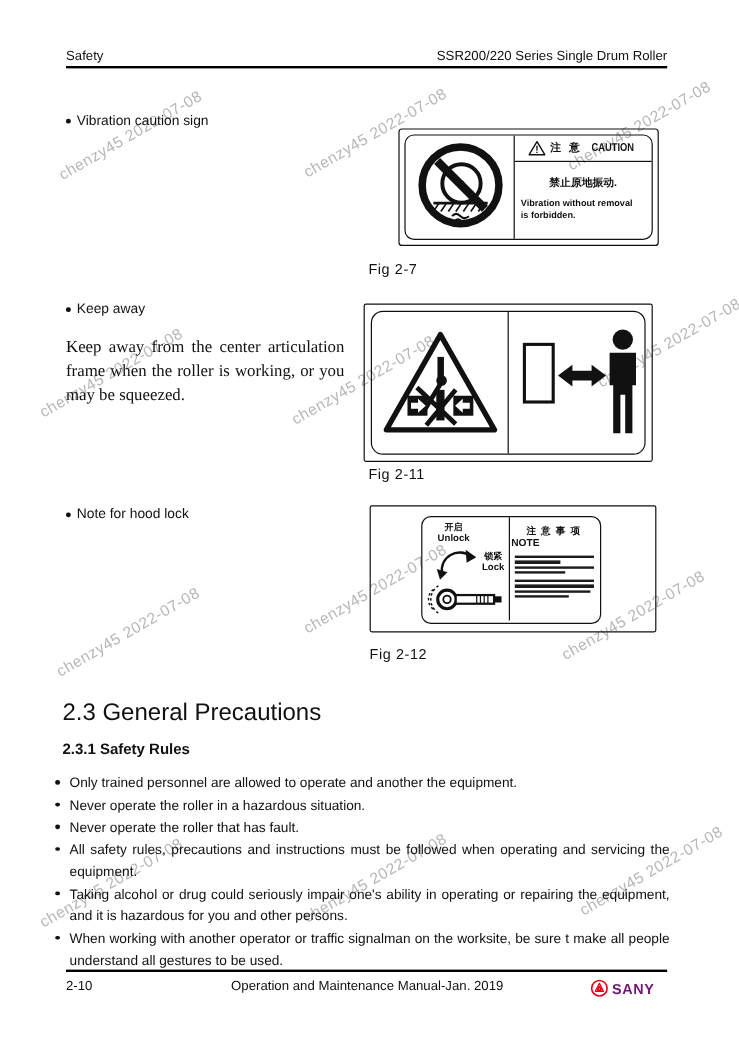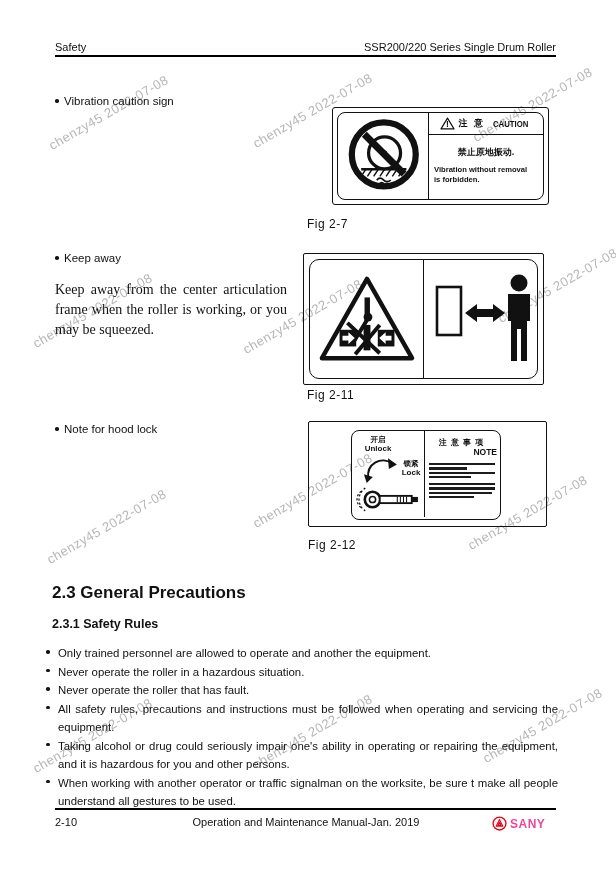--- a/index.html
+++ b/index.html
@@ -11,31 +11,31 @@
   .layer{position:absolute;inset:0;z-index:1;padding-left:17px;}
   .hline{position:absolute;height:1.5px;background:#000;}
   .hdr-txt{font-size:11px;}
   .bullet-dot{position:absolute;width:3.5px;height:3.5px;border-radius:50%;background:#111;}
   .blabel{font-size:11.5px;}
   .figbox{position:absolute;border:1.5px solid #111;border-radius:3px;background:transparent;}
   .inner{position:absolute;border:1.3px solid #111;background:transparent;}
   .vdiv{position:absolute;width:1.3px;background:#111;}
   .caption{position:absolute;font-size:12px;letter-spacing:.5px;}
   .para{position:absolute;font-size:14px;line-height:20px;text-align:justify;font-family:Liberation Serif, serif;}
-  .h1{position:absolute;font-size:17px;font-weight:bold;}
+  .h1{position:absolute;font-size:20px;font-weight:normal;}
   .h2{position:absolute;font-size:12.5px;font-weight:bold;}
   ul.rules{position:absolute;left:45px;top:644px;width:513px;margin:0;padding:0;list-style:none;
            font-size:11.4px;line-height:18.5px;}
   ul.rules li{position:relative;padding-left:13px;text-align:justify;}
   ul.rules .bullet-dot{left:1px;top:6px;}
   .cn{font-weight:bold;}
   .sign-small{font-weight:bold;}
   .bar{height:2.2px;background:#1c1c1c;margin:2.1px 0;}
   .footer-txt{font-size:11px;}
-  .sany{color:#ec4899;font-weight:bold;font-size:12px;letter-spacing:.5px;}
+  .sany{color:#701a75;font-weight:bold;font-size:12px;letter-spacing:.5px;}
   .url{position:absolute;font-family:"DejaVu Sans Mono", monospace;font-weight:bold;
        font-size:17px;color:#2b3a49;letter-spacing:1px;z-index:2;}
 </style>
 </head>
 <body>
 
 <div id="canvas">
 
   <div class="wm" style="left:41px;top:105px">chenzy45 2022-07-08</div>
   <div class="wm" style="left:245px;top:103px">chenzy45 2022-07-08</div>
@@ -134,21 +134,21 @@
       <svg viewBox="0 0 62 26" style="position:absolute;left:47px;top:64px;width:64px;height:27px">
         <path d="M5,5 a10,10 0 0,0 0,16" fill="none" stroke="#111" stroke-width="1.2" stroke-dasharray="2,2"></path>
         <path d="M9,2 a13,13 0 0,0 0,22" fill="none" stroke="#111" stroke-width="1.2" stroke-dasharray="2,2"></path>
         <circle cx="16" cy="13" r="7.5" fill="#fff" stroke="#111" stroke-width="2.5"></circle>
         <circle cx="16" cy="13" r="3" fill="#fff" stroke="#111" stroke-width="1.5"></circle>
         <rect x="23" y="9.5" width="31" height="7" fill="#fff" stroke="#111" stroke-width="1.8"></rect>
         <path d="M40,10 v6 M43,10 v6 M46,10 v6 M49,10 v6" stroke="#111" stroke-width="1"></path>
         <rect x="54" y="10.5" width="6" height="5" fill="#111"></rect>
       </svg>
       <div class="abs cn" style="left:117px;top:15px;width:71px;text-align:center;font-size:8px;letter-spacing:1px">注 意 事 项</div>
-      <div class="abs cn" style="left:117px;top:25px;width:71px;text-align:right;font-size:8.5px">NOTE</div>
+      <div class="abs cn" style="left:117px;top:25px;width:71px;text-align:left;font-size:8.5px">NOTE</div>
       <div class="abs" style="left:120px;top:39px;width:66px">
         <div class="bar" style="width:100%"></div>
         <div class="bar" style="width:58%"></div>
         <div class="bar" style="width:100%"></div>
         <div class="bar" style="width:64%"></div>
         <div class="bar" style="width:100%;margin-top:5px"></div>
         <div class="bar" style="width:100%"></div>
         <div class="bar" style="width:96%"></div>
         <div class="bar" style="width:68%"></div>
       </div>

